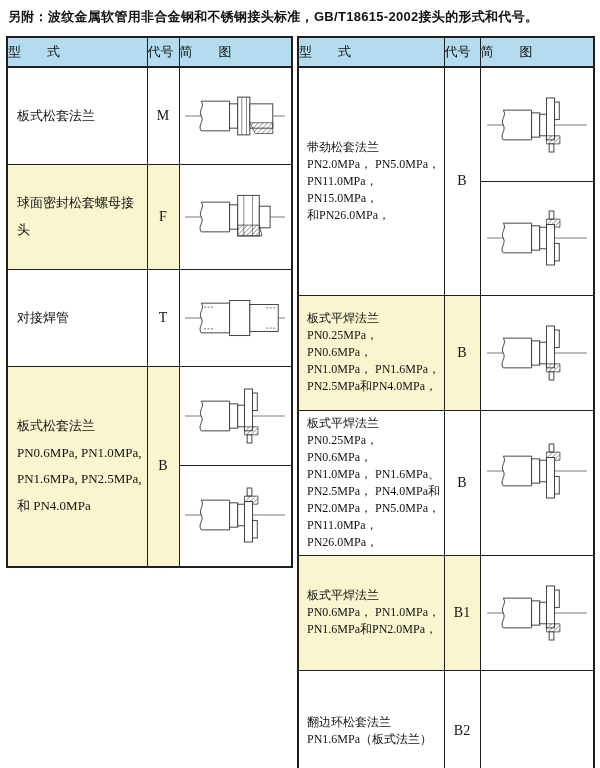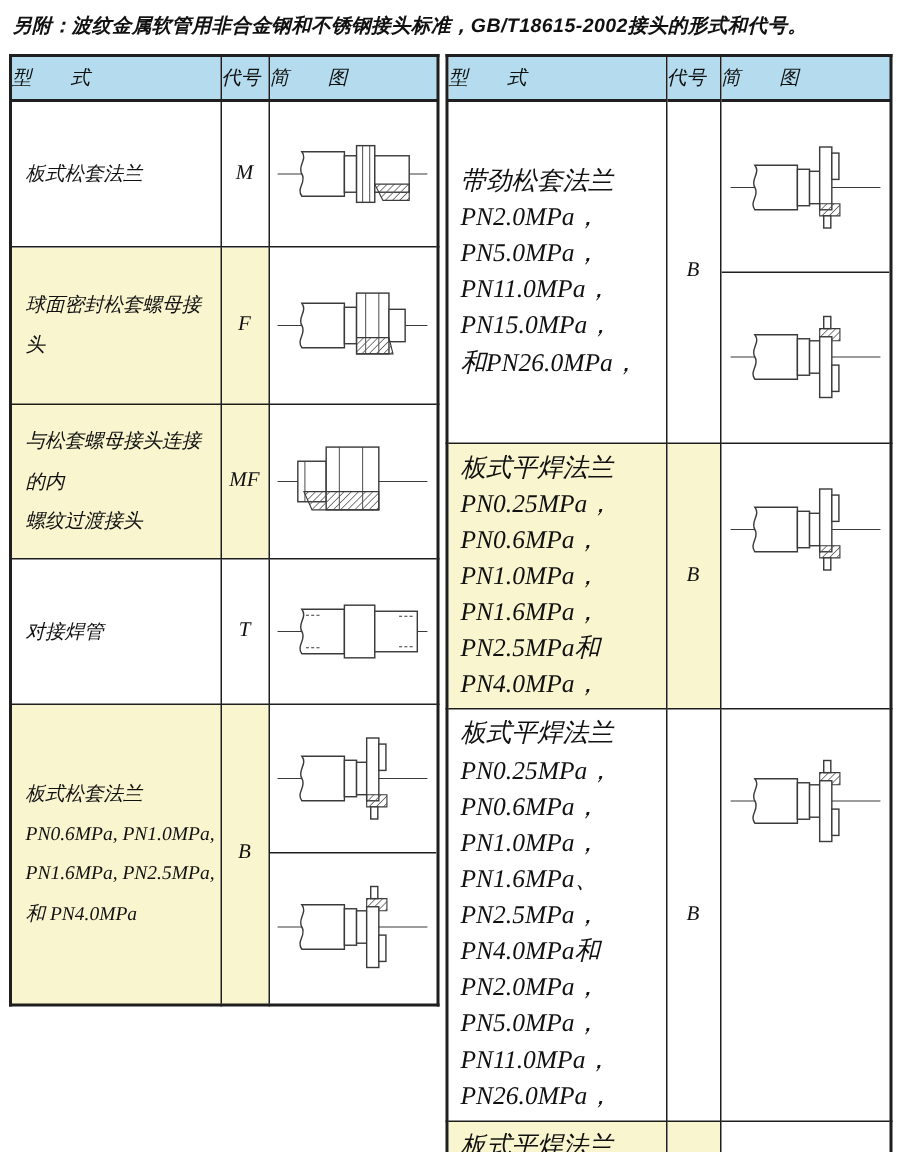--- a/index.html
+++ b/index.html
@@ -4,39 +4,39 @@
 <style>
   :root{
     --header-bg:#b4dcee;
     --highlight-bg:#f9f5cf;
     --border:#1f1f1f;
     --ds:#3a3a3a;
     --ink:#111111;
   }
   *{box-sizing:border-box;margin:0;padding:0;}
   body{background:#ffffff;font-family:"Liberation Sans",sans-serif;color:var(--ink);}
-  .page{width:600px;height:768px;background:#ffffff;padding:6px 4px 2px 6px;overflow:hidden;font-style:italic;}
+  .page{width:600px;height:768px;background:#ffffff;padding:6px 4px 2px 6px;overflow:hidden;}
   .title{font-size:13px;font-weight:bold;letter-spacing:0.3px;margin:2px 0 10px 2px;white-space:nowrap;}
   .tables{display:flex;align-items:flex-start;gap:4px;}
   table{border-collapse:collapse;table-layout:fixed;background:#fff;}
   table{border:2px solid var(--border);}
   th,td{border:1px solid var(--border);overflow:hidden;}
   thead th{
     background:var(--header-bg);
     height:30px;font-size:13px;font-weight:normal;
     border-bottom:2px solid var(--border);
     text-align:left;vertical-align:middle;
   }
   td.type-cell{
     font-family:"Liberation Serif",serif;
     font-size:13px;line-height:2.05;
     padding:4px 2px 4px 9px;
     vertical-align:middle;white-space:pre-line;
   }
-  .t1 td.type-cell{font-size:17px;line-height:1.42;padding-left:8px;}
+  .t1 td.type-cell{font-size:12px;line-height:1.42;padding-left:8px;}
   td.code-cell{
     font-family:"Liberation Serif",serif;
     font-size:14px;text-align:center;vertical-align:middle;
   }
   td.diagram-cell{background:#fff;padding:0;vertical-align:top;}
   .diagram-box{display:flex;align-items:center;justify-content:center;overflow:hidden;}
   .diagram-box.split{border-top:1px solid var(--border);}
   .hl{background:var(--highlight-bg);}
   svg .part{fill:#ffffff;stroke:var(--ds);stroke-width:1.4;}
   svg .cl{stroke:var(--ds);stroke-width:1;fill:none;}
@@ -105,43 +105,20 @@
                     <rect class="part" x="84" y="14" width="32" height="60"></rect>
                     <line class="thin" x1="93" y1="14" x2="93" y2="74"></line>
                     <line class="thin" x1="106" y1="14" x2="106" y2="74"></line>
                     <rect class="part" x="116" y="30" width="16" height="32"></rect>
                     <polygon class="hp" fill="url(#h2)" points="84,58 116,58 120,74 84,74"></polygon>
                   </svg>
                 </div>
               </td>
             </tr>
             <tr>
-              <td class="type-cell hl" style="height: 102px;">与松套螺母接头连接的内
-螺纹过渡接头</td>
-              <td class="code-cell hl">MF</td>
-              <td class="diagram-cell">
-                <div class="diagram-box" style="height: 102px;">
-                  <svg width="108" height="68" viewBox="0 0 160 92" preserveAspectRatio="xMidYMid meet">
-                    <defs>
-                      <pattern id="h4" width="5" height="5" patternUnits="userSpaceOnUse" patternTransform="rotate(45)">
-                        <line x1="0" y1="0" x2="0" y2="5" stroke="#555" stroke-width="1.5"></line>
-                      </pattern>
-                    </defs>
-                    <line class="cl" x1="6" y1="46" x2="154" y2="46"></line>
-                    <rect class="part" x="26" y="26" width="28" height="40"></rect>
-                    <line class="thin" x1="33" y1="26" x2="33" y2="66"></line>
-                    <rect class="part" x="54" y="12" width="52" height="62"></rect>
-                    <line class="thin" x1="67" y1="12" x2="67" y2="74"></line>
-                    <line class="thin" x1="90" y1="12" x2="90" y2="74"></line>
-                    <polygon class="hp" fill="url(#h4)" points="32,56 106,56 106,74 40,74"></polygon>
-                  </svg>
-                </div>
-              </td>
-            </tr>
-            <tr>
               <td class="type-cell" style="height: 96px; margin-left: 21px;">对接焊管</td>
               <td class="code-cell">T</td>
               <td class="diagram-cell">
                 <div class="diagram-box" style="height: 96px;">
                   <svg width="108" height="68" viewBox="0 0 160 92" preserveAspectRatio="xMidYMid meet">
                     <defs>
                       <pattern id="h5" width="5" height="5" patternUnits="userSpaceOnUse" patternTransform="rotate(45)">
                         <line x1="0" y1="0" x2="0" y2="5" stroke="#555" stroke-width="1.5"></line>
                       </pattern>
                     </defs>

